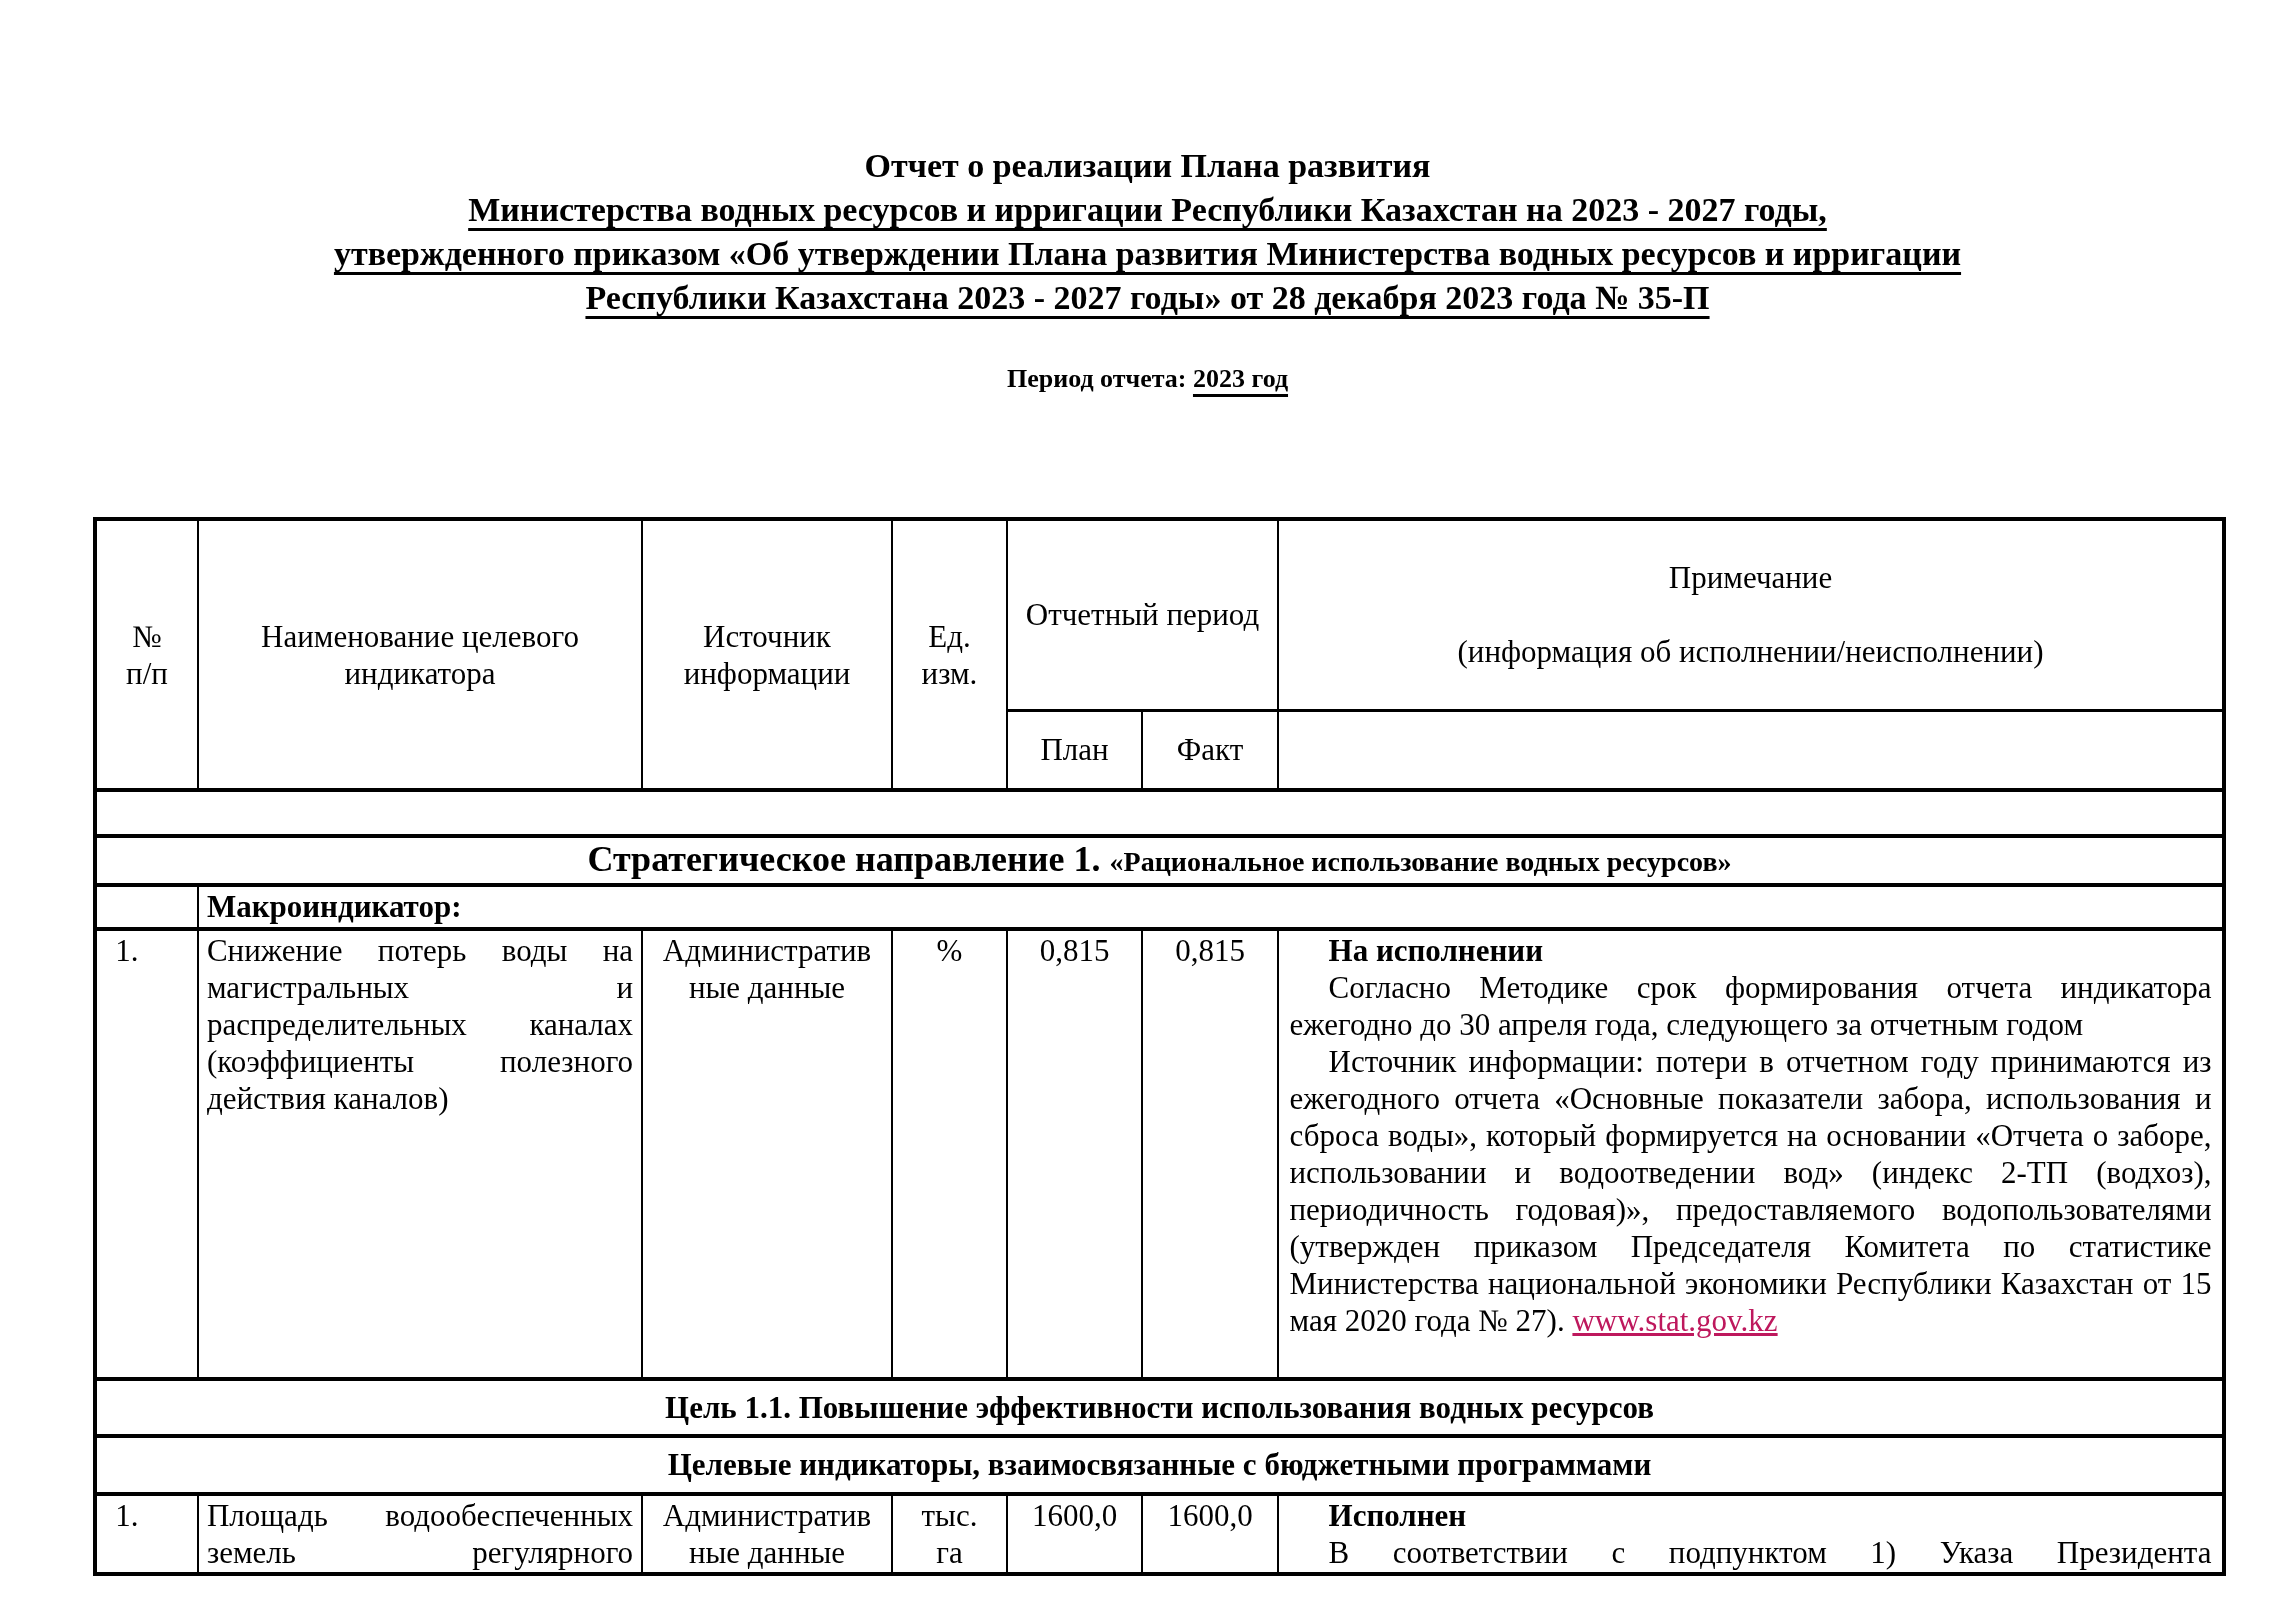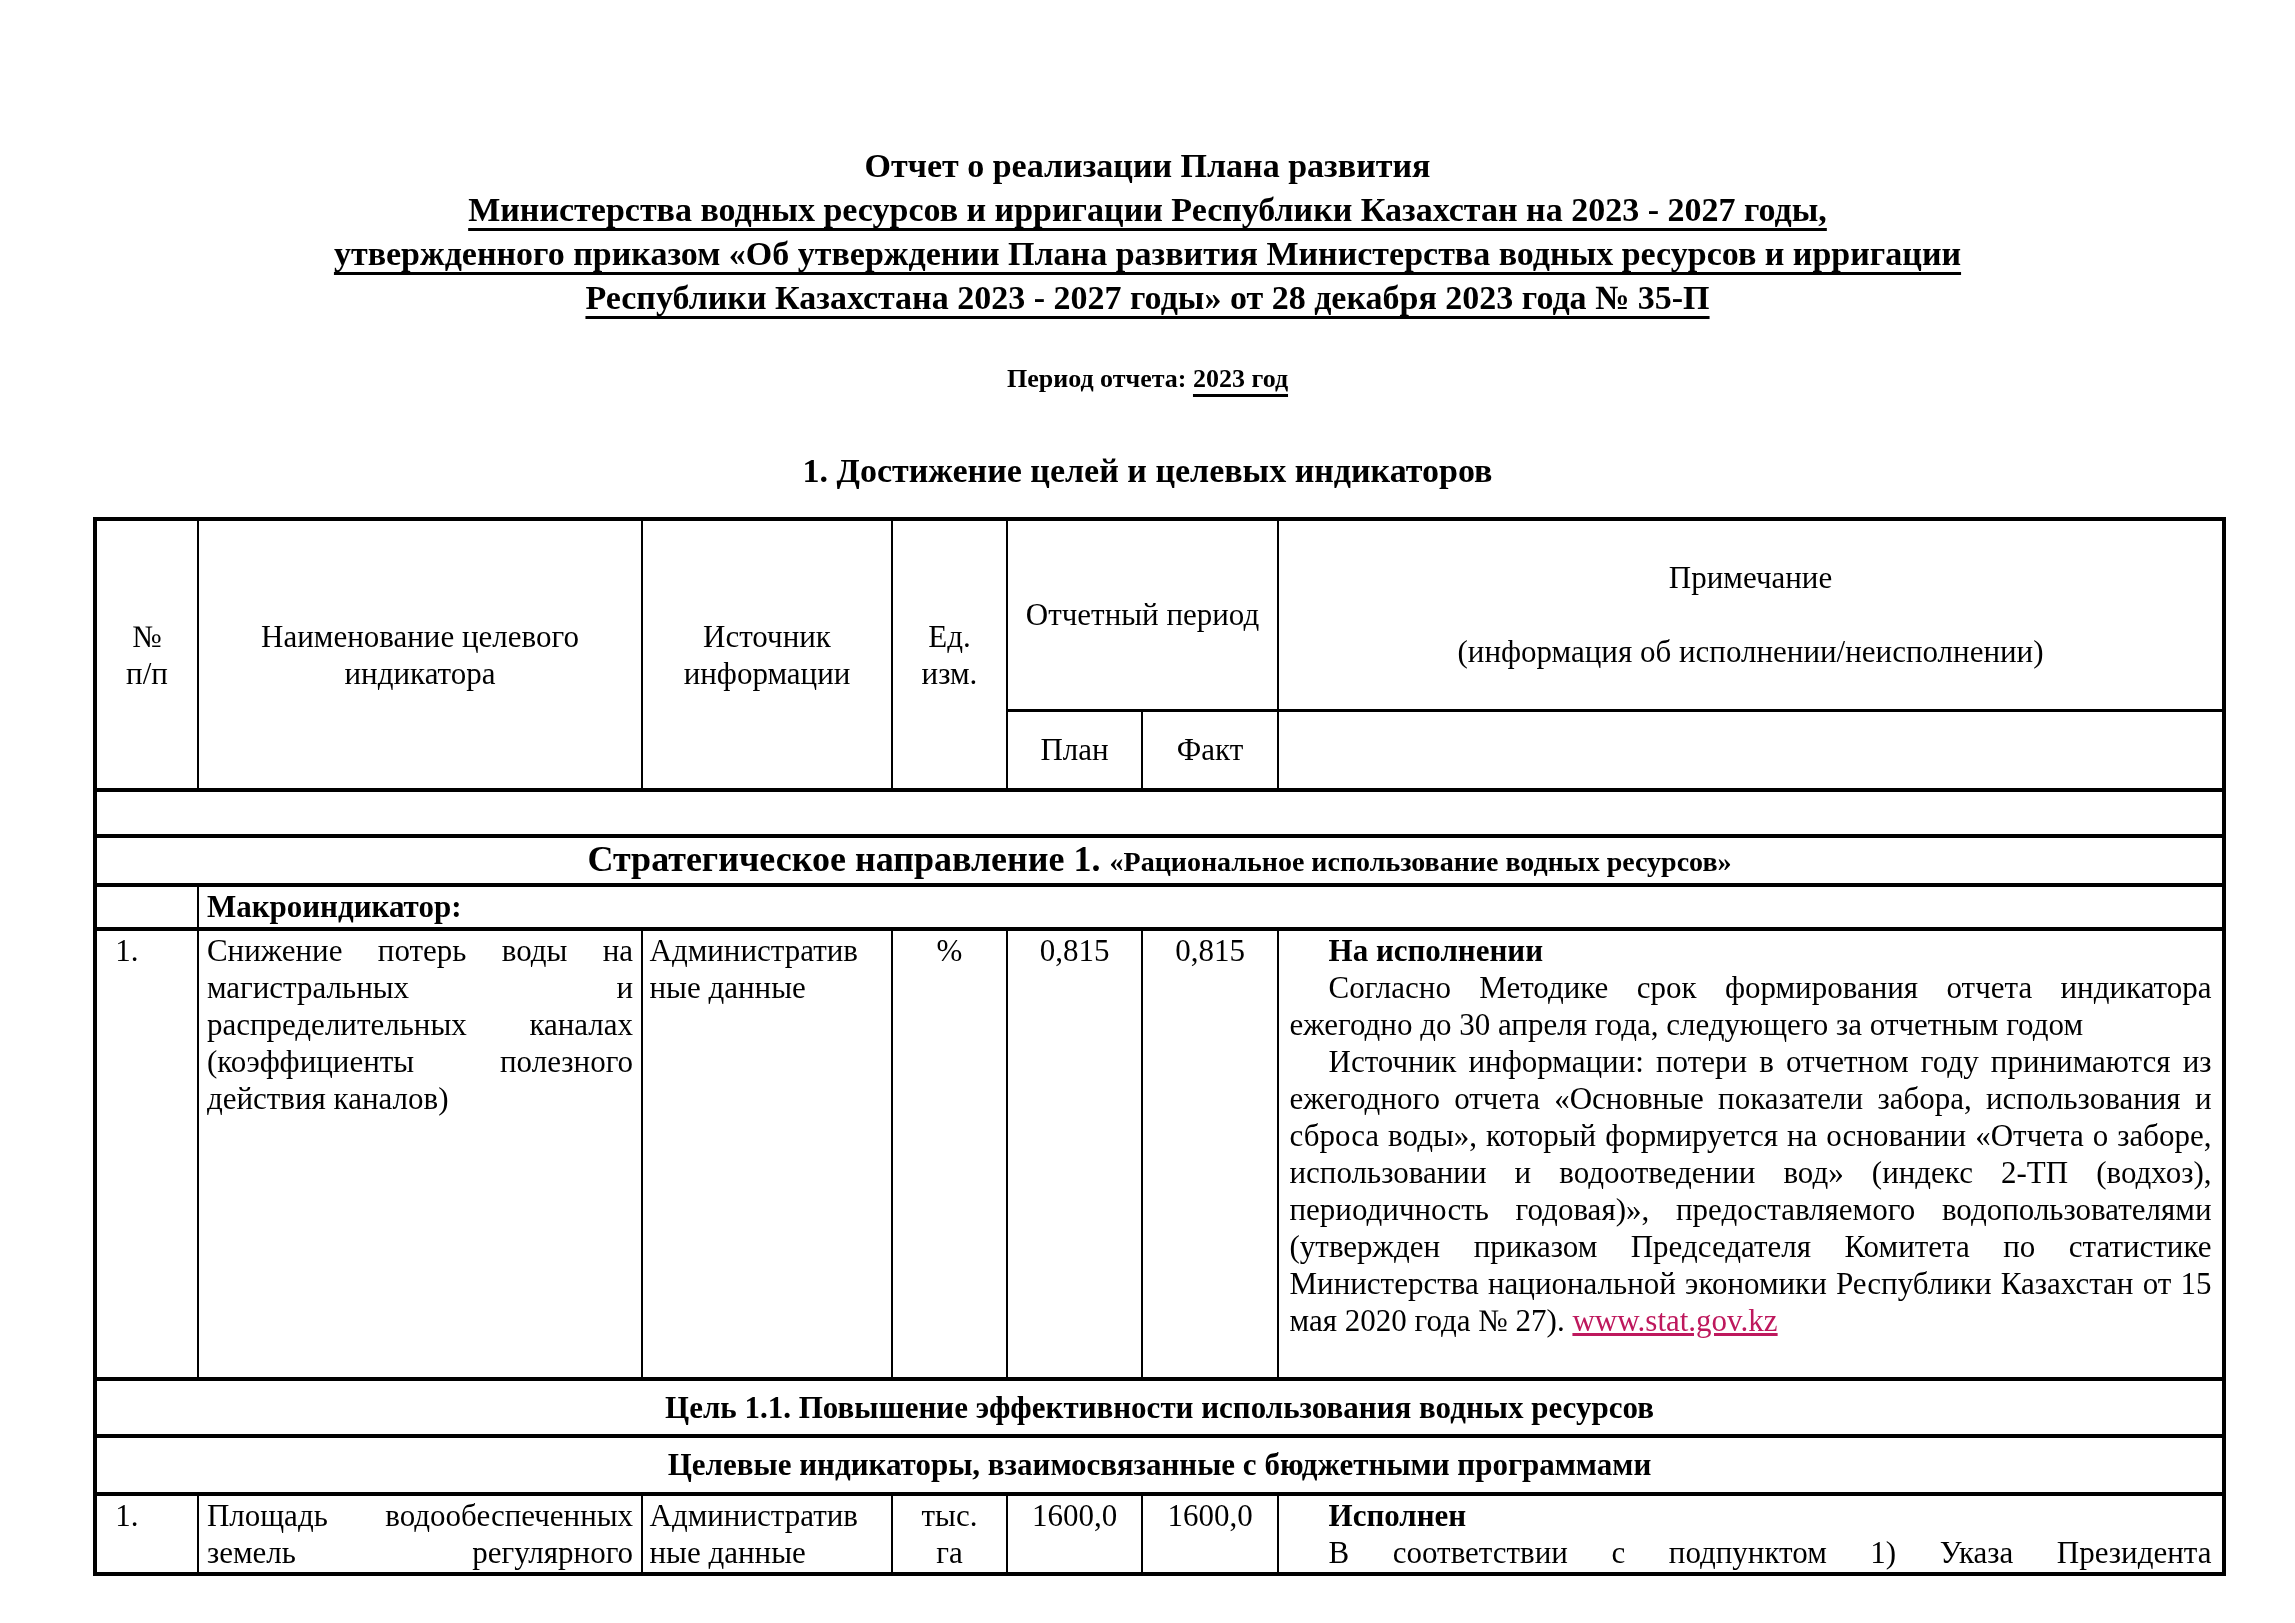--- a/index.html
+++ b/index.html
@@ -24,21 +24,21 @@
     overflow:hidden;}
   tr.hr1{height:76px;} tr.hr2{height:80px;} tr.spacer{height:46px;}
   tr.strategic{height:49px;} tr.macro{height:43px;} tr.r1{height:450px;}
   tr.goal{height:57px;} tr.budget{height:58px;} tr.r2{height:78px;}
   th{font-weight:normal; text-align:center; vertical-align:middle; white-space:pre-line;}
   th.note-h{border-bottom-width:3.3px;}
   tr.hr2 > *{border-top-width:3.3px;}
   td.note-empty{border-top-width:3.3px;}
   .c-num{text-align:left; vertical-align:top; padding-left:18.3px;}
   .c-ind{text-align:justify; vertical-align:top; padding:1.3px 7.9px;}
-  .c-src{text-align:left; vertical-align:top; white-space:pre-line;}
+  .c-src{text-align:center; vertical-align:top; white-space:pre-line;}
   .c-unit{text-align:center; vertical-align:top; white-space:pre-line;}
   .c-val{text-align:center; vertical-align:top;}
   .c-note{vertical-align:top; padding:1.3px 10.5px;}
   .c-note p{margin:0; text-indent:39px; text-align:justify;}
   .c-note p.p-status{font-weight:bold; text-align:left;}
   .last-just{text-align-last:justify; -moz-text-align-last:justify;}
   td.merged-center{text-align:center; vertical-align:middle; font-weight:bold;}
   .sd-prefix{font-size:36px;}
   .sd-quoted{font-size:28px;}
   td.macro-cell{font-weight:bold; vertical-align:middle; padding-left:7.9px;}
@@ -54,21 +54,20 @@
     <div class="title-line"><span>Отчет о реализации Плана развития</span></div>
     <div class="title-line"><span class="u">Министерства водных ресурсов и ирригации Республики Казахстан на 2023 - 2027 годы,</span></div>
     <div class="title-line"><span class="u">утвержденного приказом «Об утверждении Плана развития Министерства водных ресурсов и ирригации</span></div>
     <div class="title-line"><span class="u">Республики Казахстана 2023 - 2027 годы» от 28 декабря 2023 года № 35-П</span></div>
   </div>
 
   <div class="report-period">
     <span>Период отчета: </span><span class="u">2023 год</span>
   </div>
 
-  <div class="section-heading">1. Достижение целей и целевых индикаторов</div>
 
   <table class="report">
     <colgroup>
       <col style="width:103px">
         <col style="width:444px">
         <col style="width:250px">
       <col style="width:115px">
         <col style="width:135px">
         <col style="width:136px">
       <col style="width:946px">

